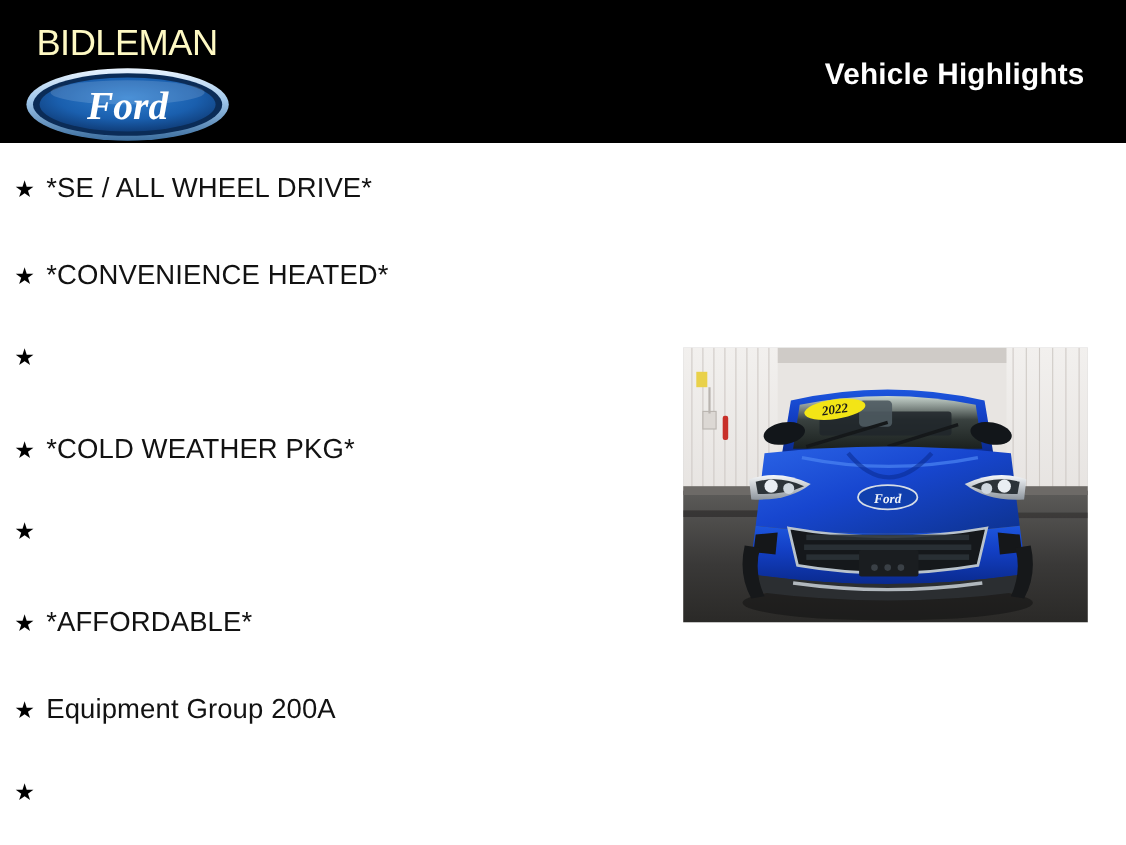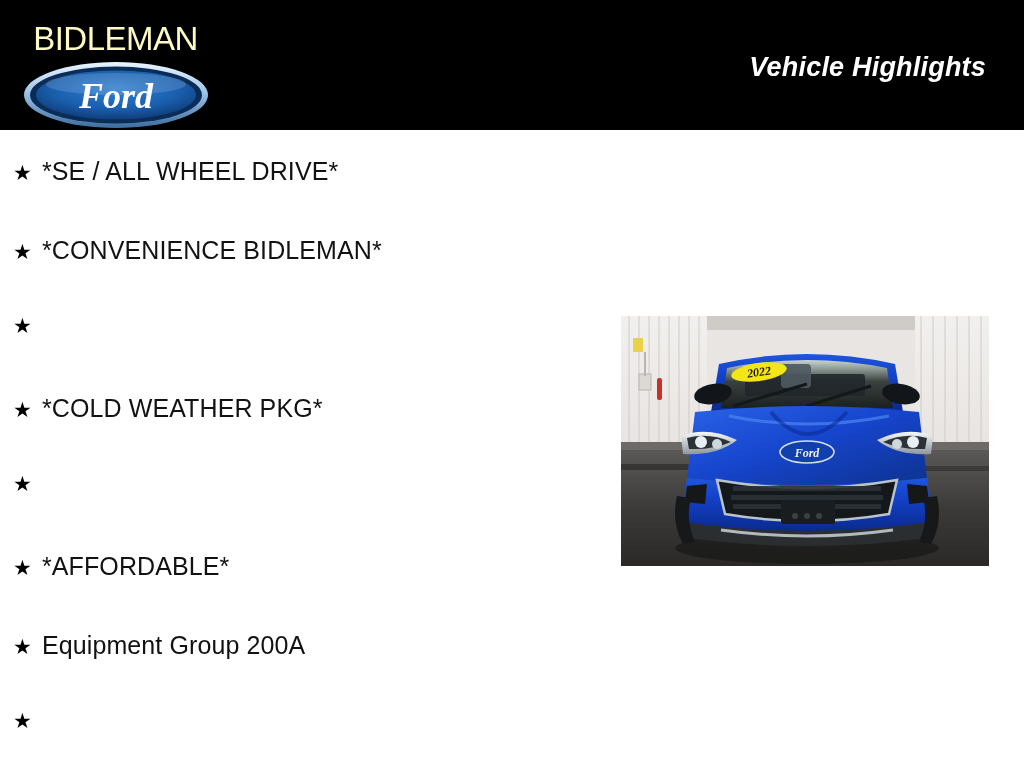--- a/index.html
+++ b/index.html
@@ -63,21 +63,20 @@
     position: absolute;
     right: 38px;
     top: 51px;
     font-family: "Liberation Sans", sans-serif;
     font-weight: bold;
     font-size: 27px;
     line-height: 32px;
     color: #ffffff;
     letter-spacing: 0.2px;
     white-space: nowrap;
-    font-style: italic;
   }
 
   
   .highlights {
     position: absolute;
     left: 0;
     top: 130px;
     width: 620px;
     height: 638px;
     list-style: none;
@@ -158,21 +157,21 @@
     <div class="header-title">Vehicle Highlights</div>
   </div>
 
   <ul class="highlights">
       <li class="hl-item" style="top: 27px;">
         <span class="hl-star">★</span>
         <span class="hl-label">*SE / ALL WHEEL DRIVE*</span>
       </li>
       <li class="hl-item" style="top: 106px;">
         <span class="hl-star">★</span>
-        <span class="hl-label">*CONVENIENCE BIDLEMAN*</span>
+        <span class="hl-label">*CONVENIENCE HEATED*</span>
       </li>
       <li class="hl-item" style="top: 185px;">
         <span class="hl-star">★</span>
       </li>
       <li class="hl-item" style="top: 264px;">
         <span class="hl-star">★</span>
         <span class="hl-label">*COLD WEATHER PKG*</span>
       </li>
       <li class="hl-item" style="top: 343px;">
         <span class="hl-star">★</span>

